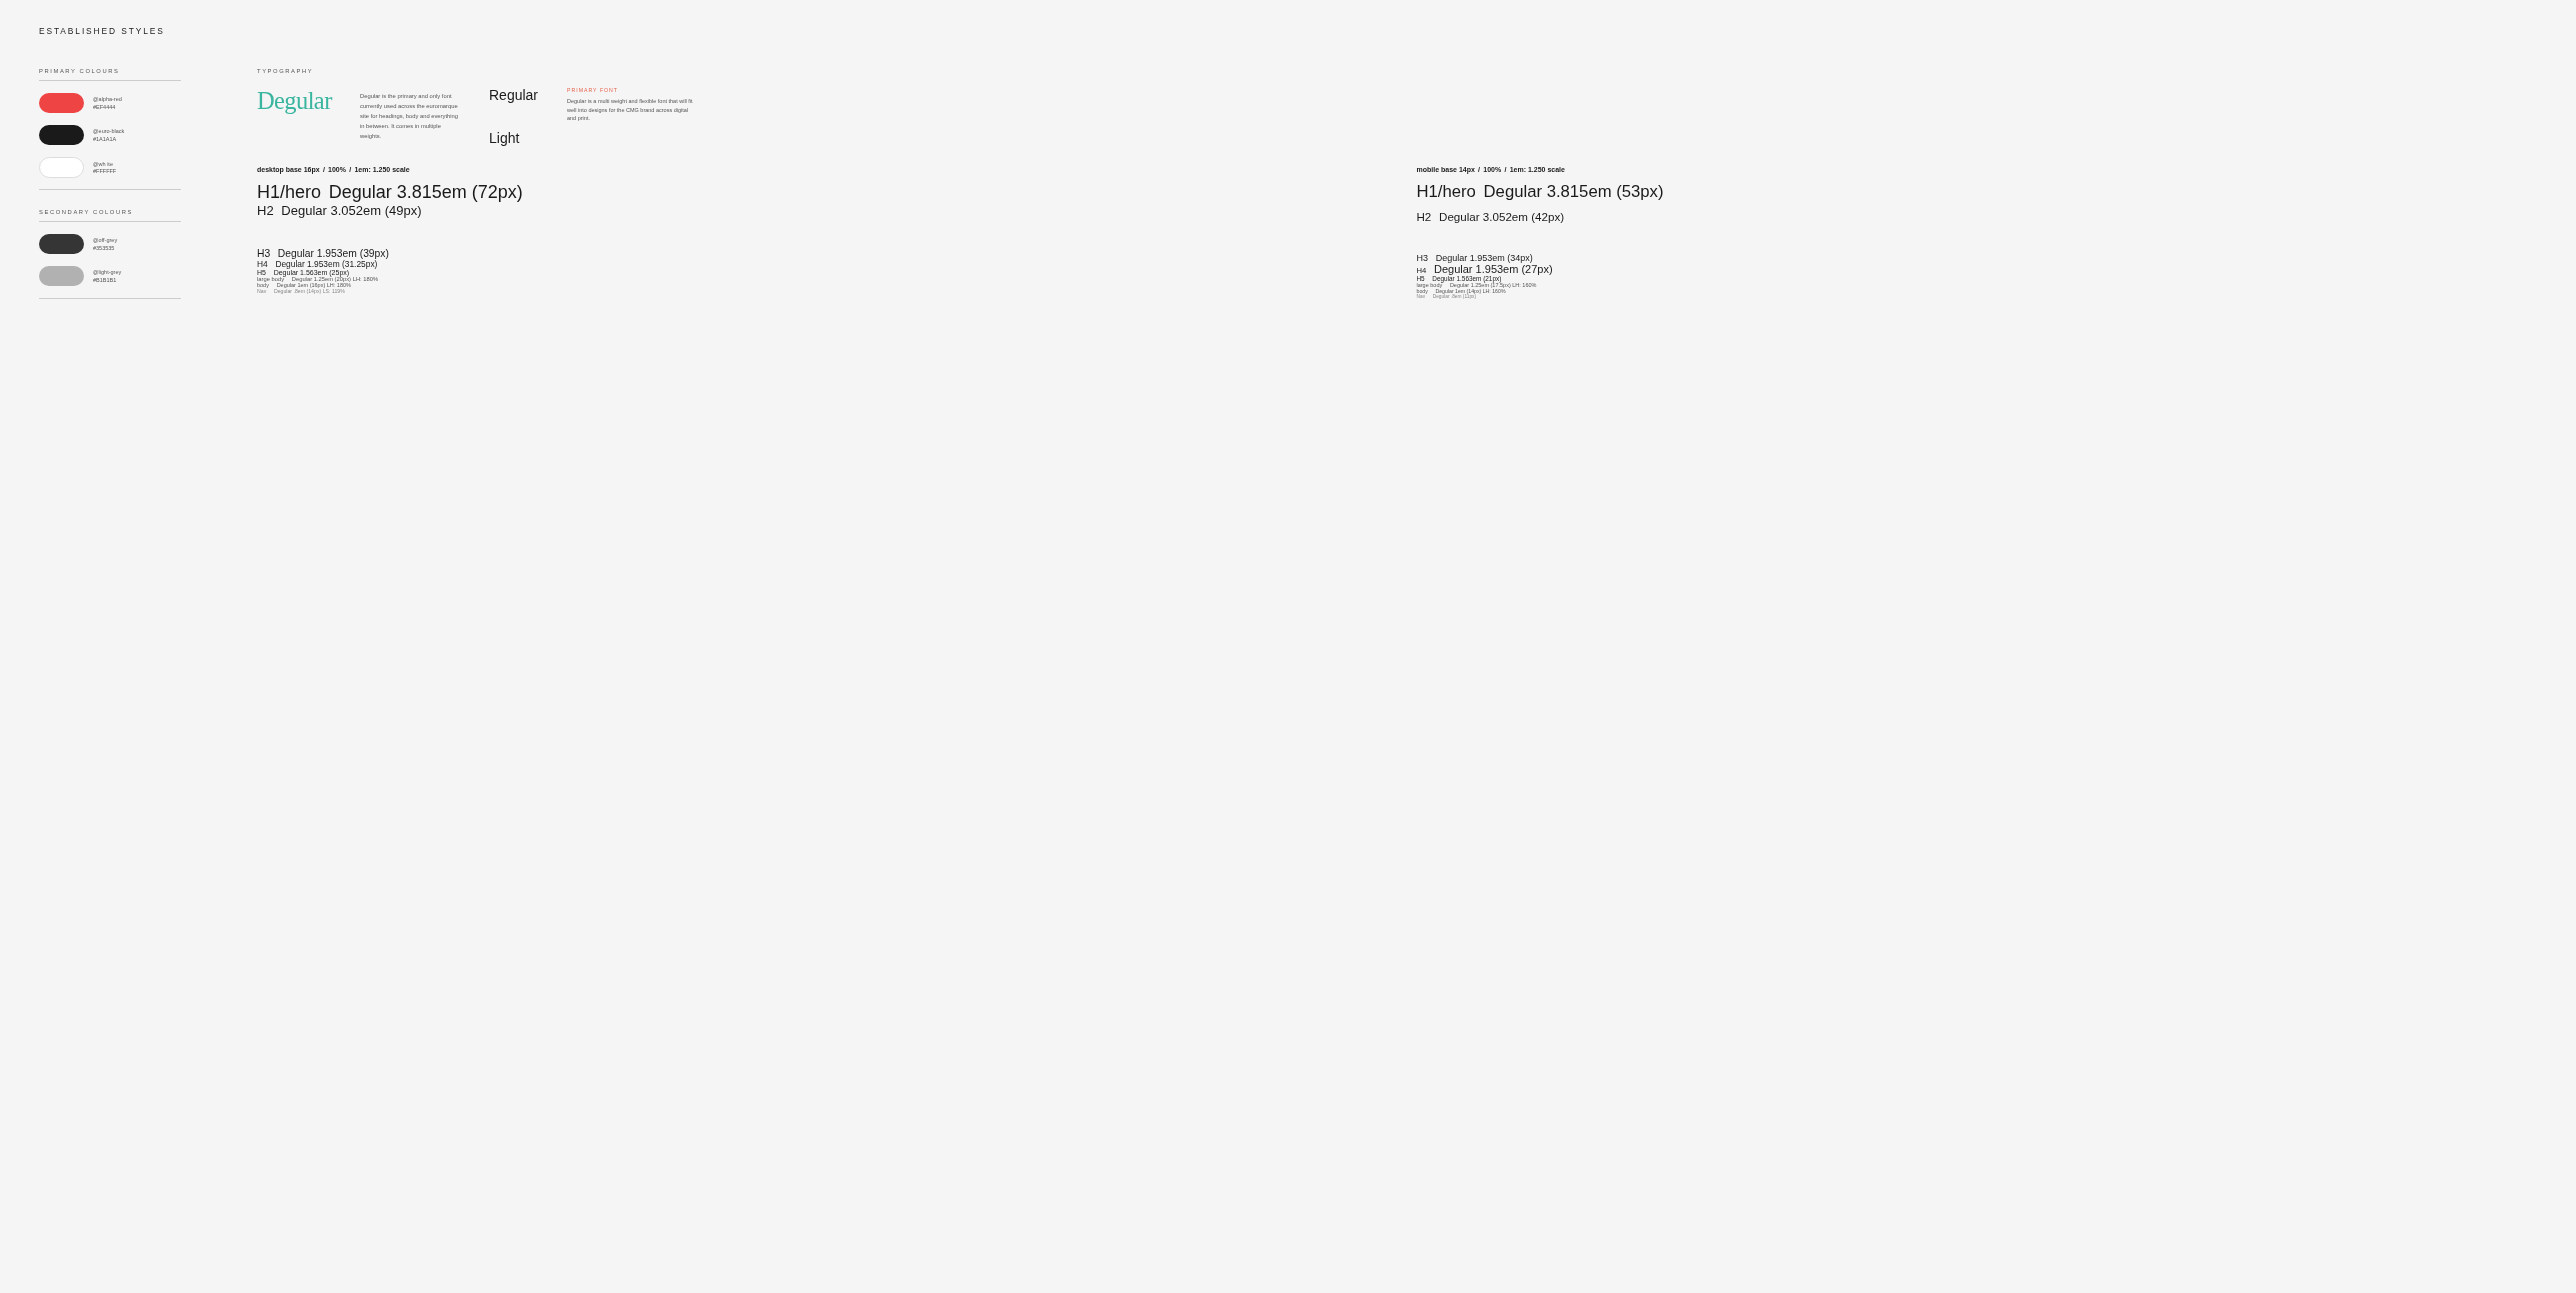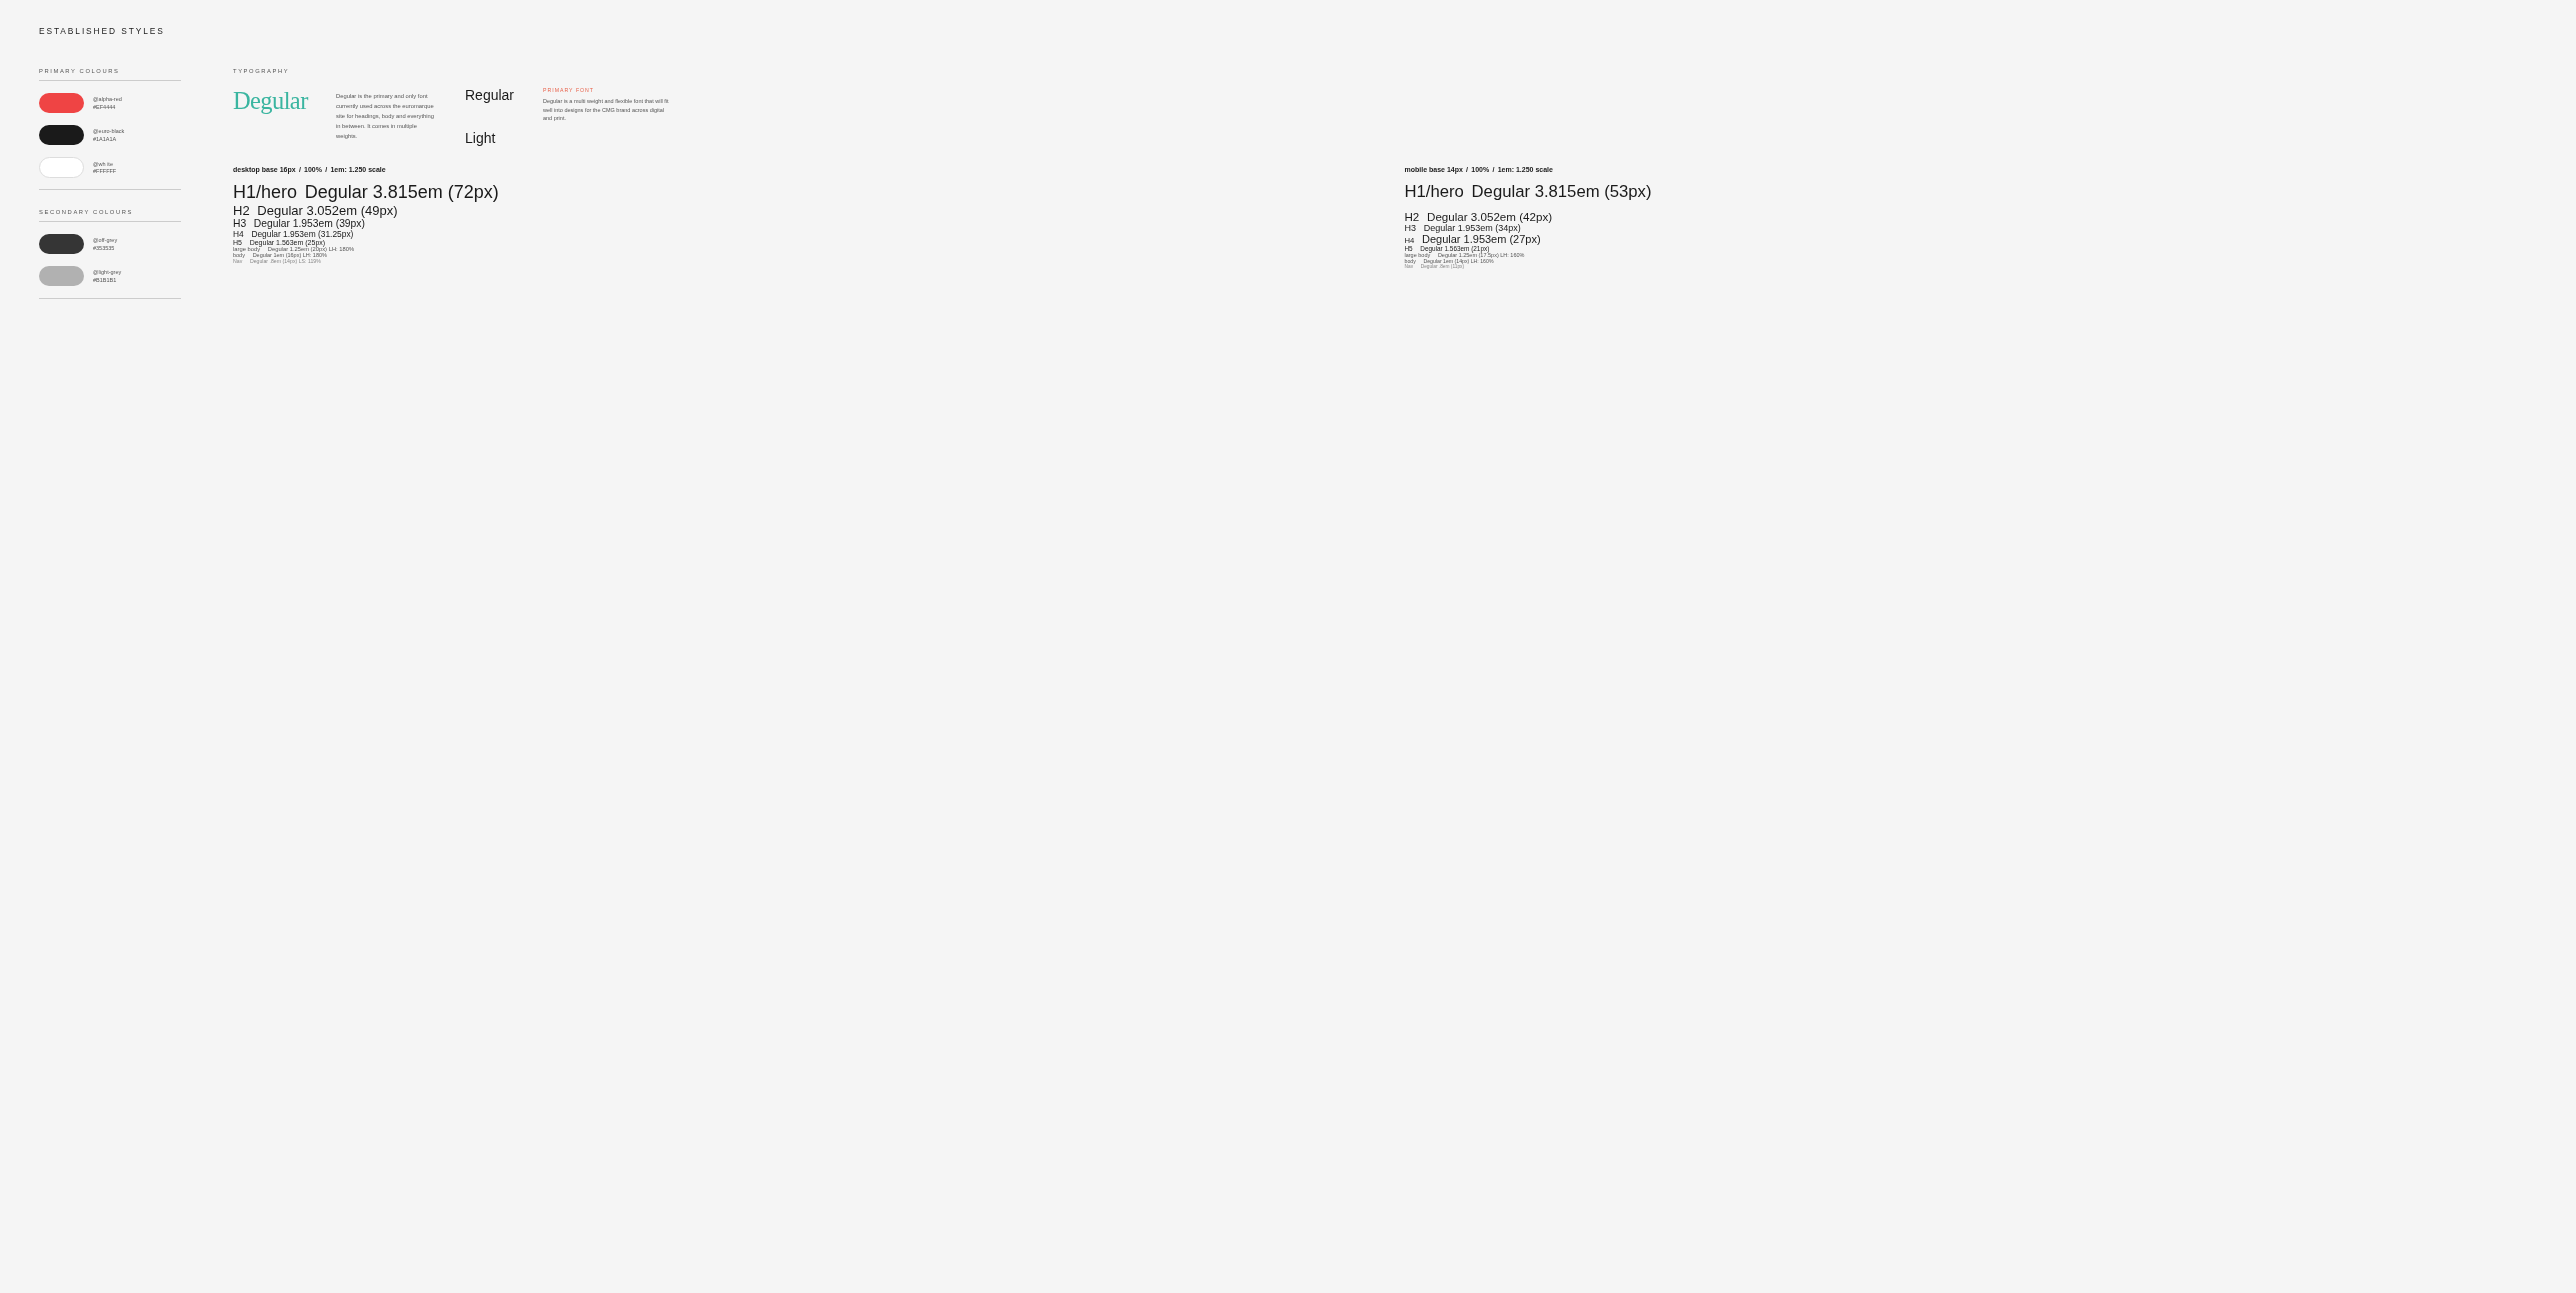--- a/index.html
+++ b/index.html
@@ -12,21 +12,21 @@
     .page-title {
       font-size: 8.4px;
       letter-spacing: 1.9px;
       color: #1a1a1a;
       font-weight: 400;
       margin-bottom: 32px;
       text-transform: uppercase;
     }
     .main-layout {
       display: flex;
-      gap: 52px;
+      gap: 76px;
       align-items: flex-start;
     }
     
     .left-panel {
       min-width: 142px;
       max-width: 155px;
     }
     .section-label {
       font-size: 5.8px;
       letter-spacing: 1.6px;
@@ -154,21 +154,21 @@
     }
     .type-spec {
       color: #1a1a1a;
       font-weight: 300;
     }
     .h1-row .type-label { font-size: 18px; font-weight: 400; }
     .h1-row .type-spec { font-size: 18px; }
     .h2-row .type-label { font-size: 13px; }
     .h2-row .type-spec { font-size: 13px; }
     .h3-row .type-label { font-size: 10.3px; }
-    .h3-row .type-spec { font-size: 10.3px; }
+    .h3-row .type-spec { font-size: 10.3px; margin-top: 30px; }
     .h4-row .type-label { font-size: 8.4px; }
     .h4-row .type-spec { font-size: 8.4px; }
     .h5-row .type-label { font-size: 7px; }
     .h5-row .type-spec { font-size: 7px; }
     .large-body-row .type-label { font-size: 5.8px; color: #555; }
     .large-body-row .type-spec { font-size: 5.8px; color: #555; }
     .body-row .type-label { font-size: 5.5px; color: #555; }
     .body-row .type-spec { font-size: 5.5px; color: #555; }
     .nav-row .type-label { font-size: 5.2px; color: #888; }
     .nav-row .type-spec { font-size: 5.2px; color: #888; }

